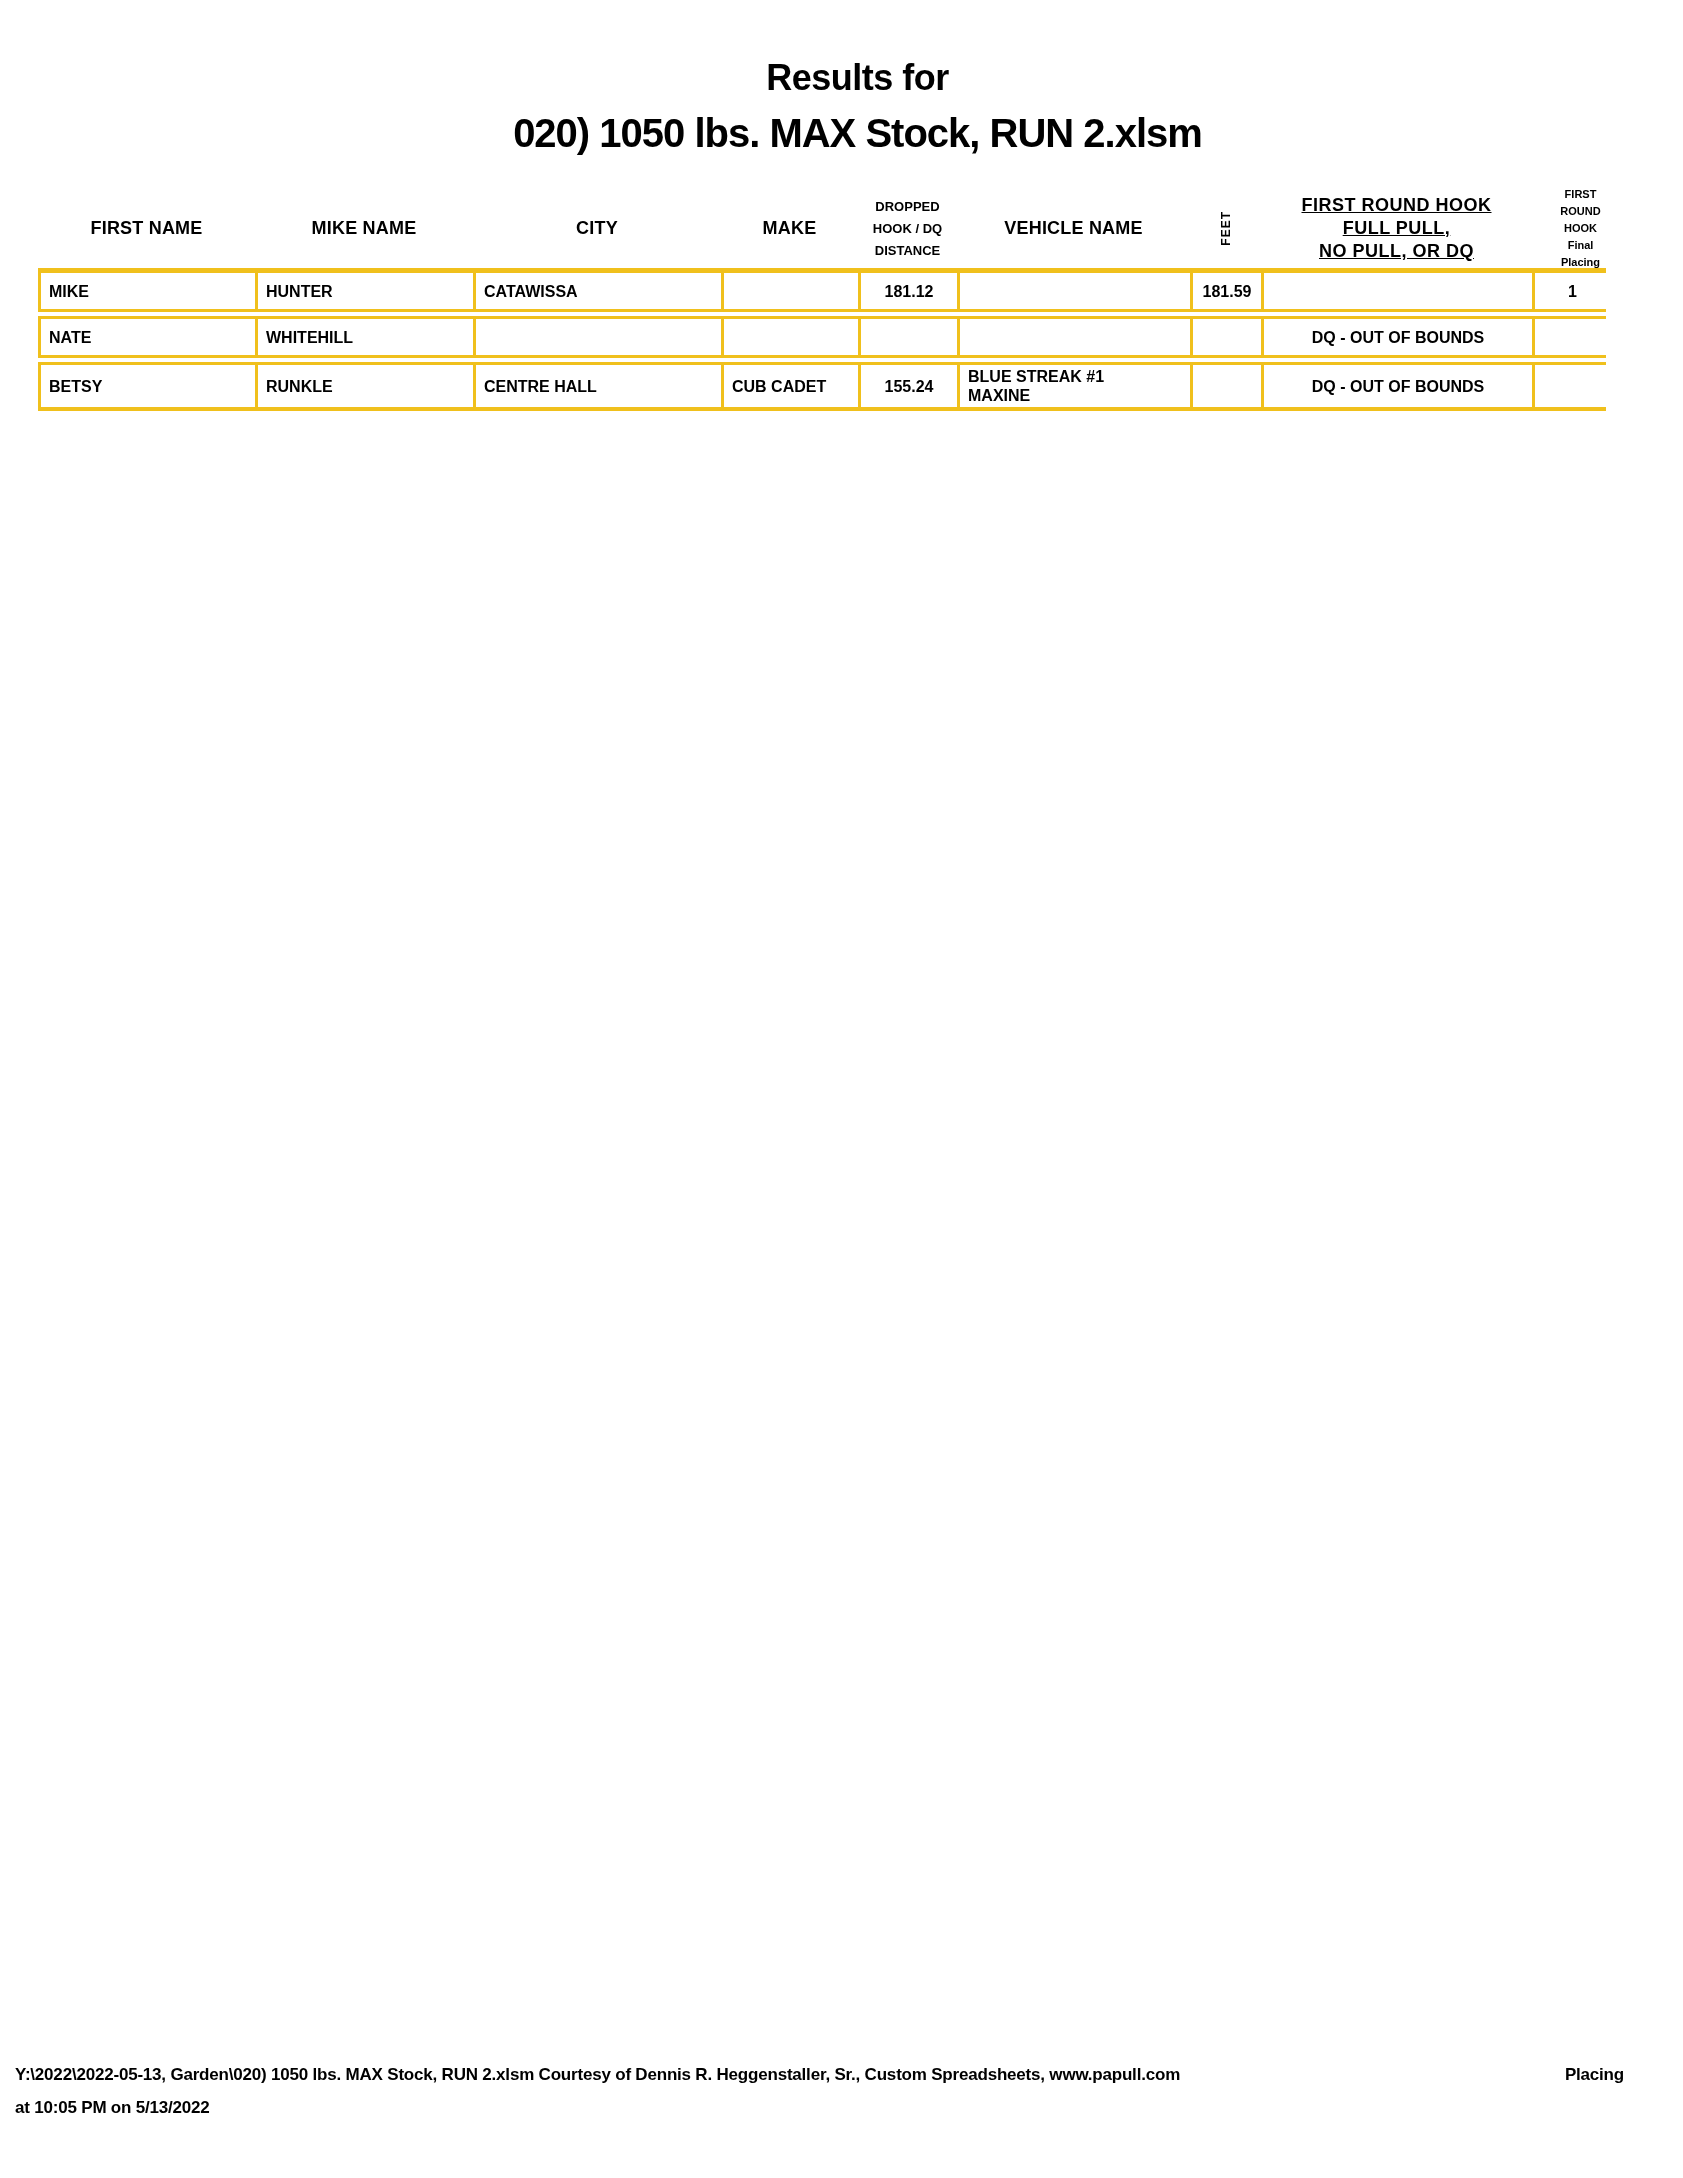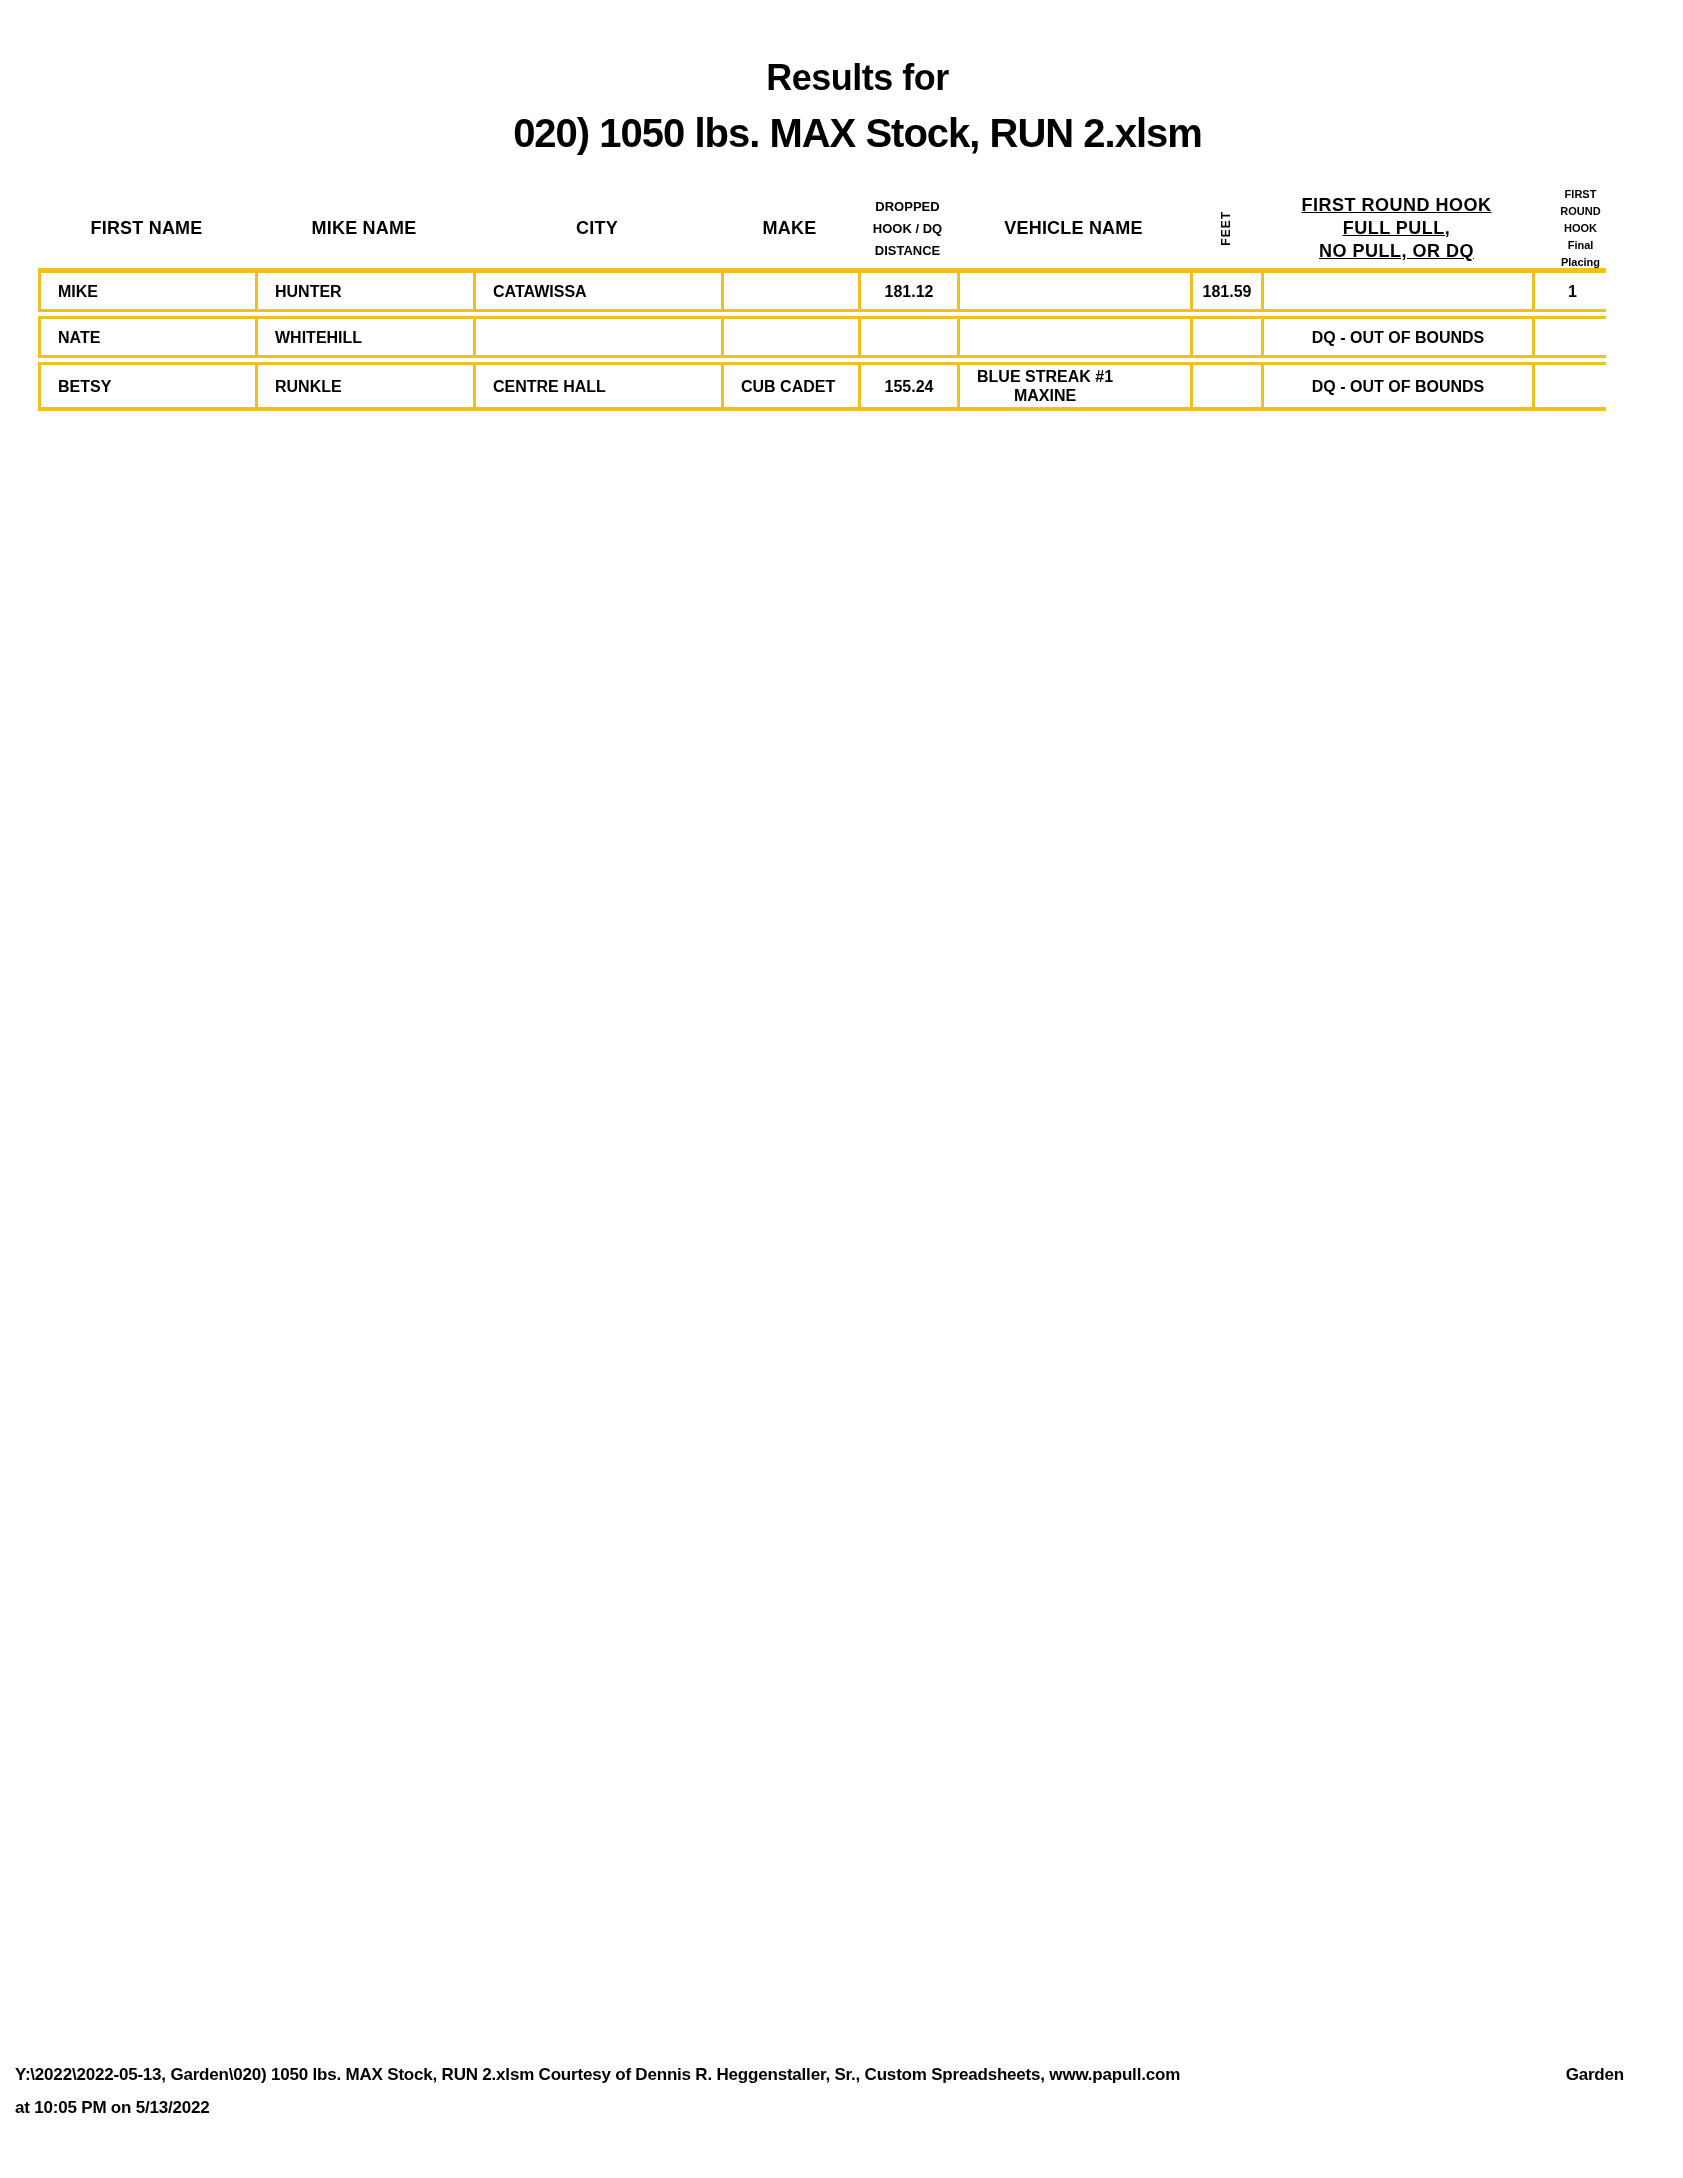--- a/index.html
+++ b/index.html
@@ -63,21 +63,21 @@
     border-right: 3px solid var(--gold);
     padding: 2px 8px;
     display: flex;
     align-items: center;
     font-size: 16px;
     line-height: 19px;
     white-space: pre-line;
     min-height: 36px;
   }
   .tcell:last-child { border-right: none; }
-  .al { justify-content: flex-start; text-align: center; margin-left: 9px; }
+  .al { justify-content: flex-start; text-align: left; }
   .ac { justify-content: center; text-align: center; }
 
   
   .footer {
     position: absolute;
     left: 15px;
     top: 2065px;
     width: 1609px;
     font-size: 17px;
     letter-spacing: -0.2px;
@@ -152,19 +152,19 @@
       <div class="tcell ac"></div>
       <div class="tcell ac">DQ - OUT OF BOUNDS</div>
       <div class="tcell ac"></div>
     </div>
 
   </div>
 
   <div class="footer">
     <div class="footer-line1">
       <span class="footer-path">Y:\2022\2022-05-13, Garden\020) 1050 lbs. MAX Stock, RUN 2.xlsm  Courtesy of Dennis R. Heggenstaller, Sr., Custom Spreadsheets, www.papull.com</span>
-      <span class="footer-printed">Garden</span>
+      <span class="footer-printed">Placing</span>
     </div>
     <div class="footer-line2">at 10:05 PM on 5/13/2022</div>
   </div>
 
 </div>
 
 
 </body></html>

